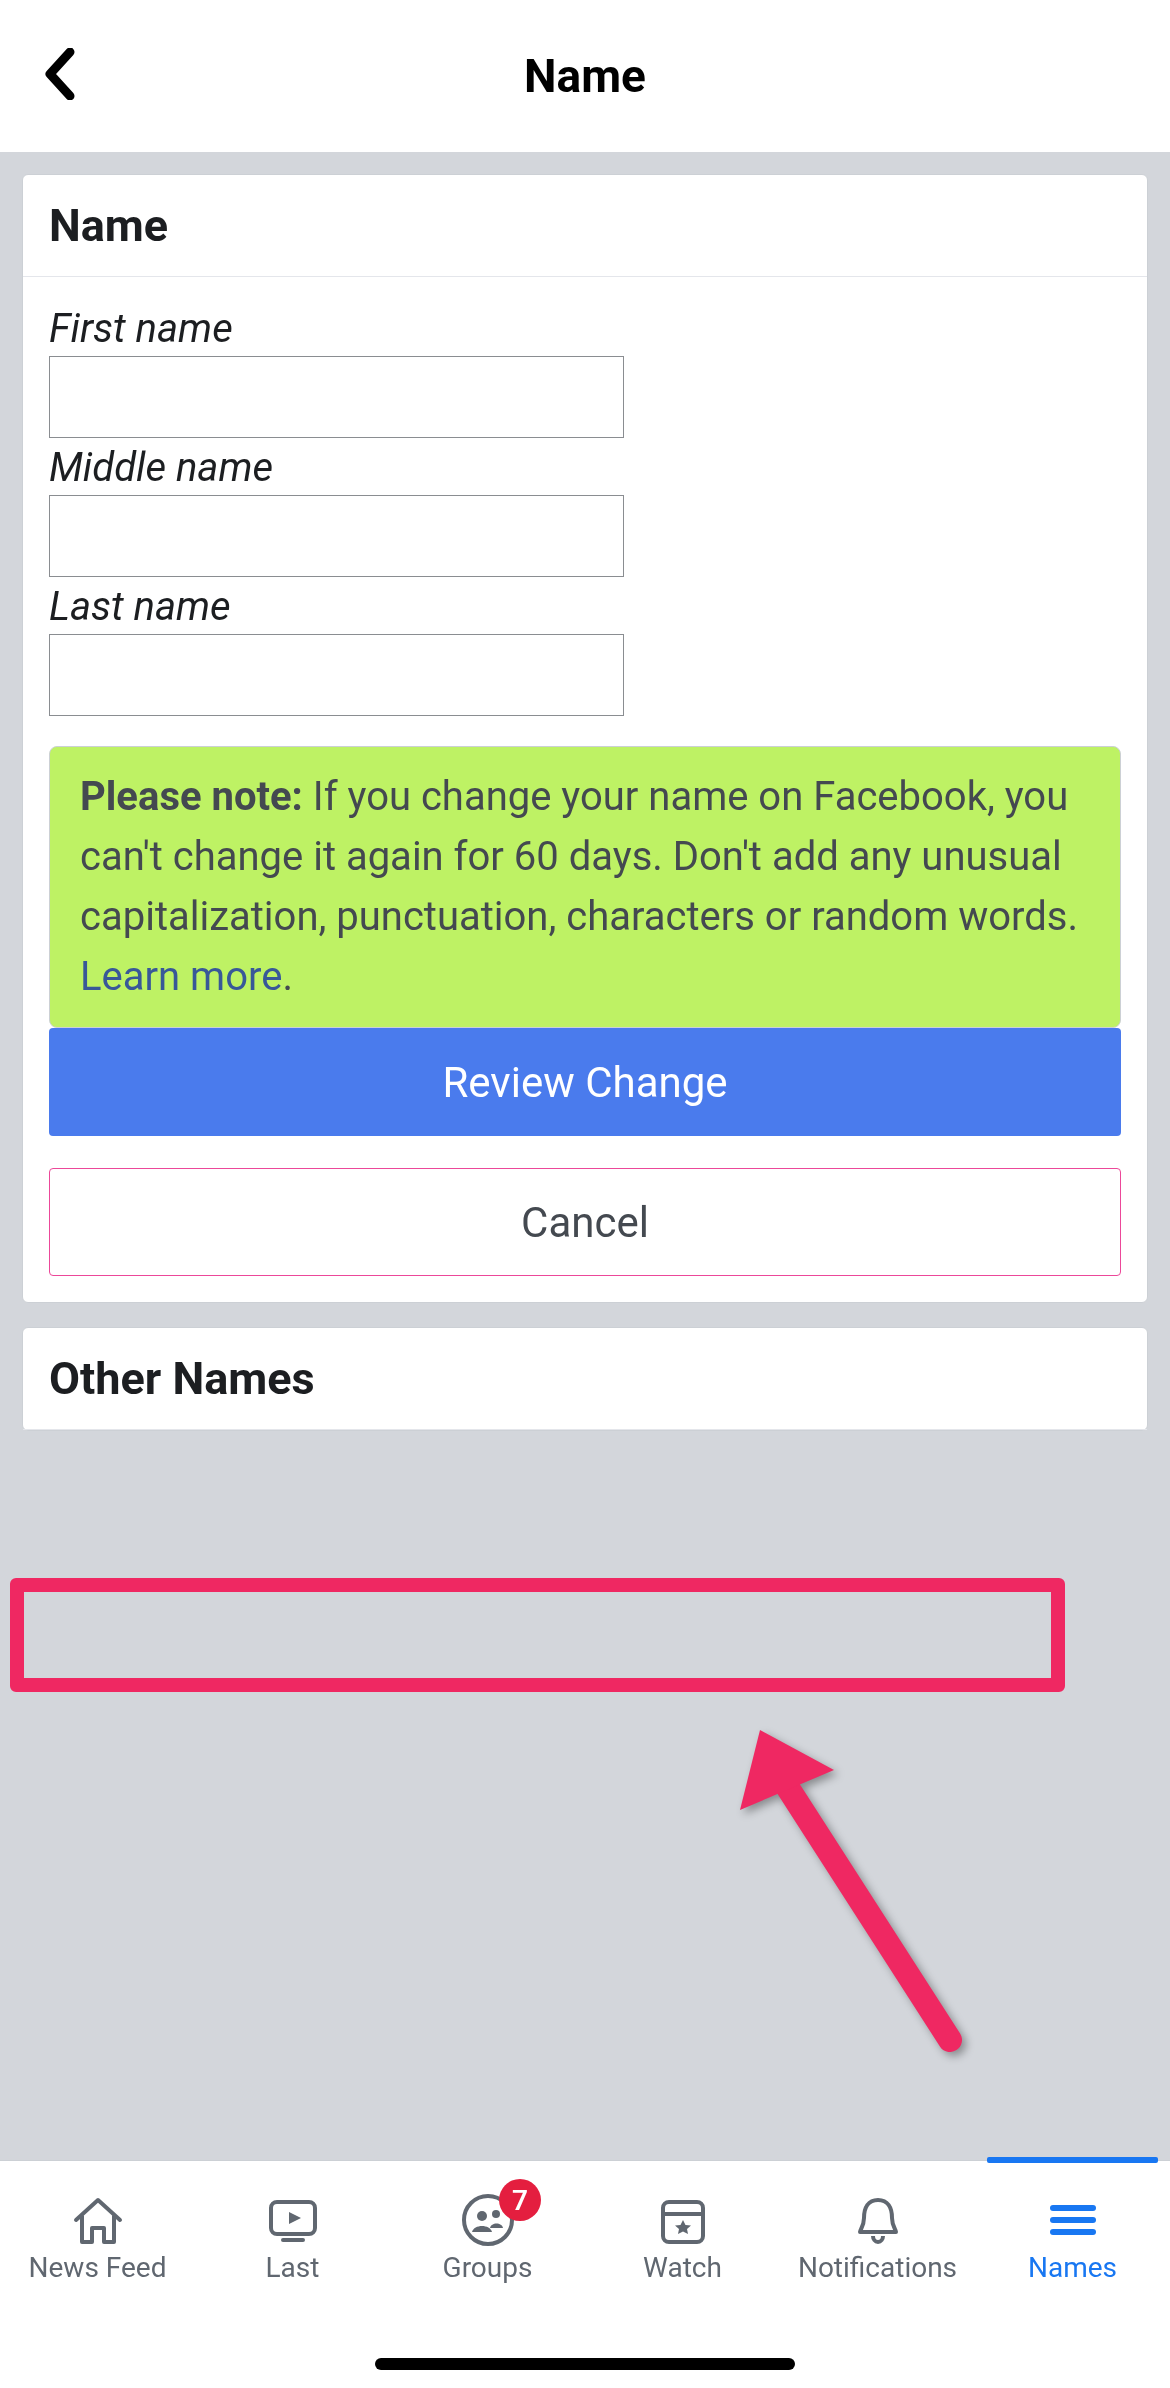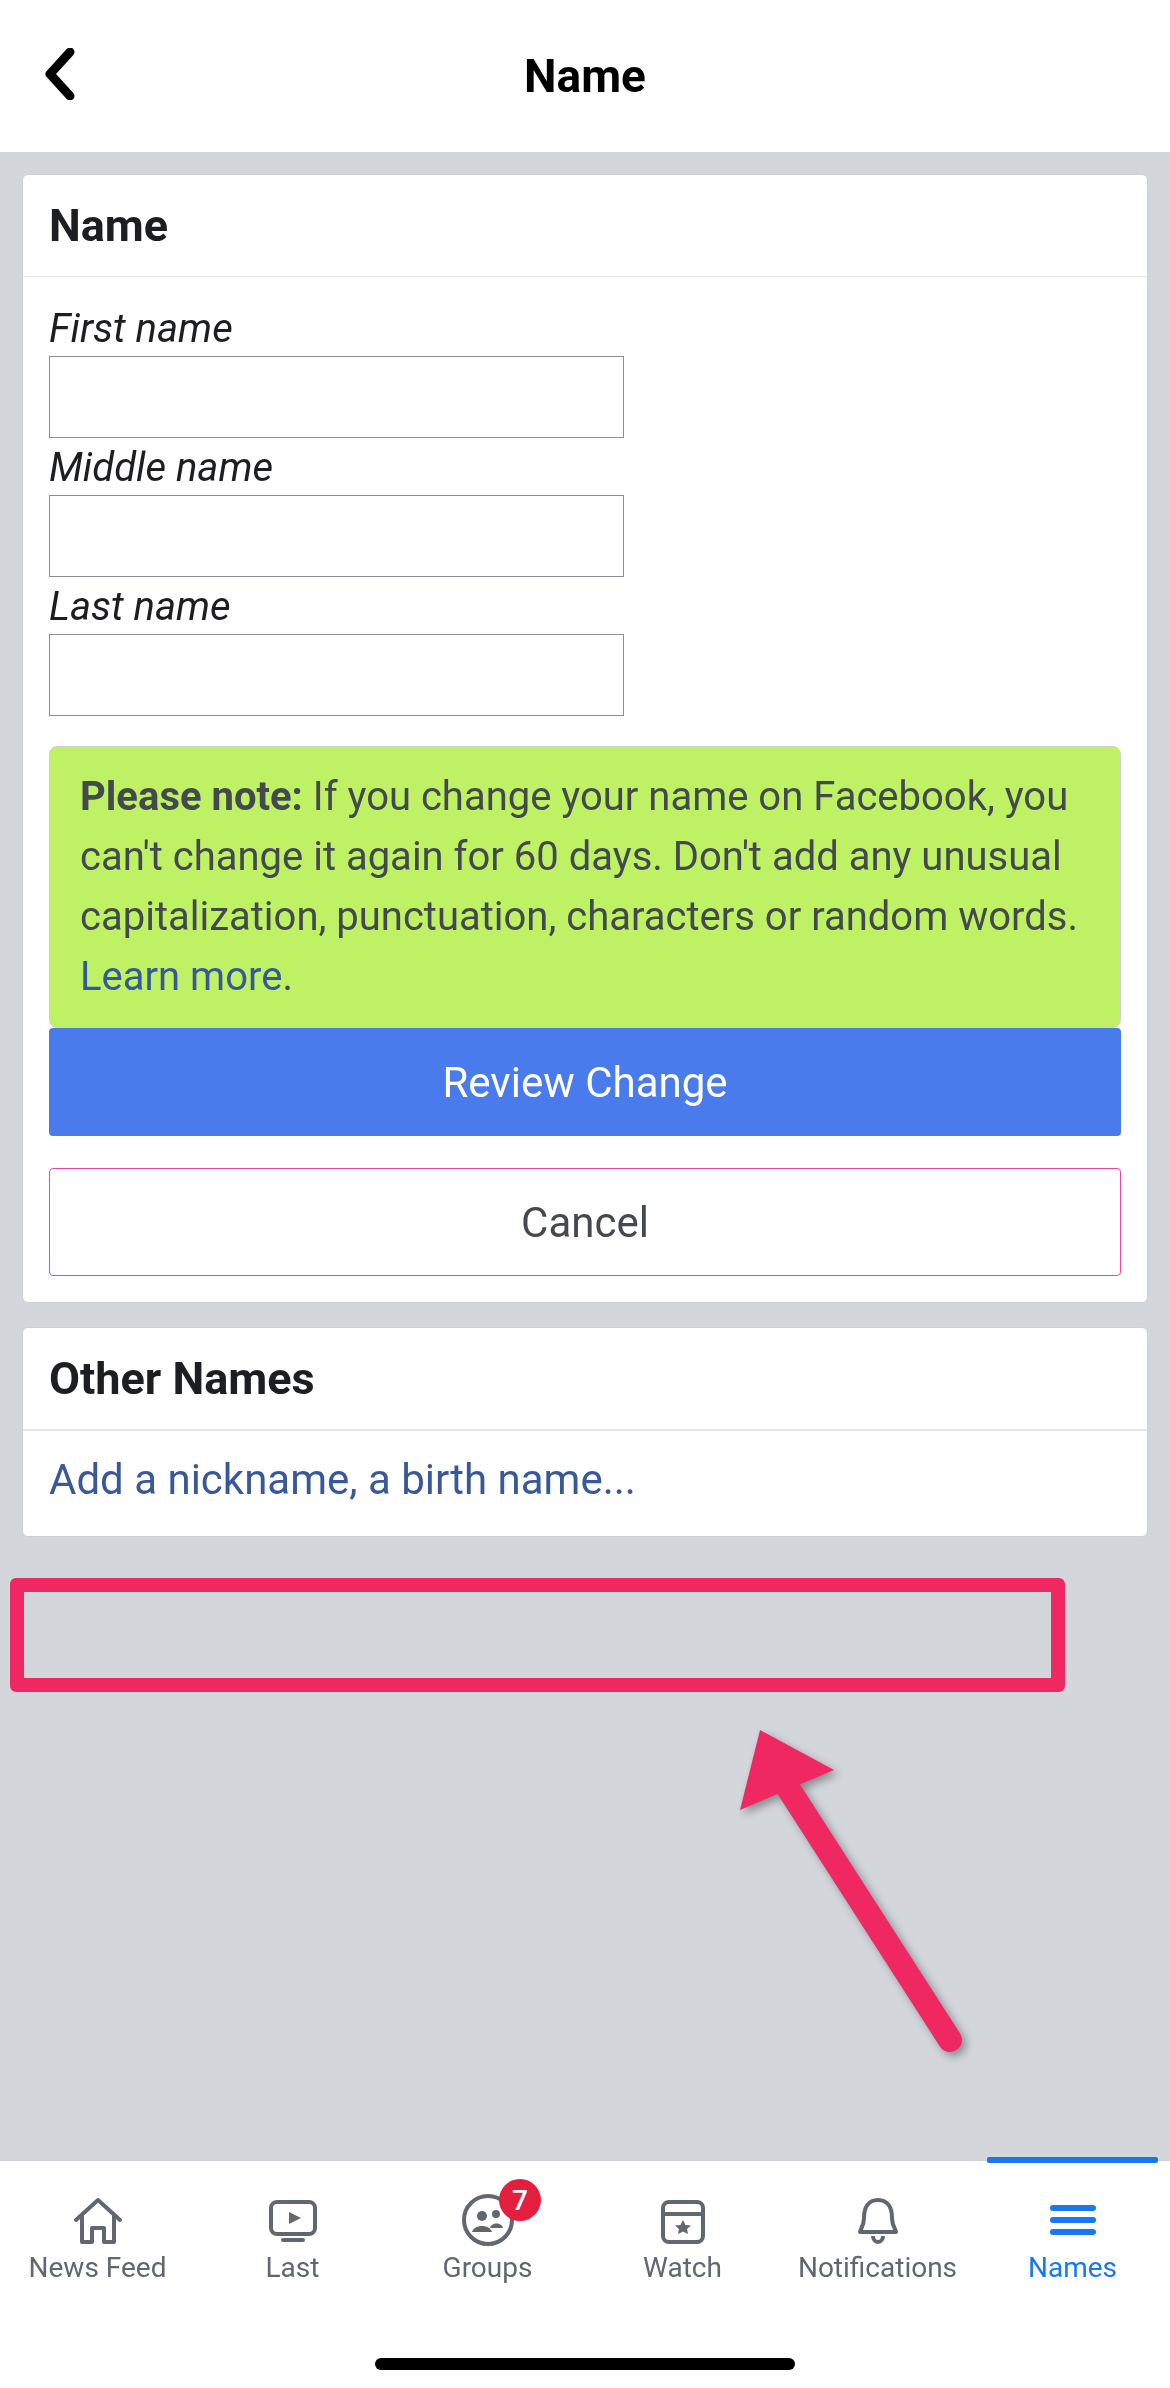--- a/index.html
+++ b/index.html
@@ -238,21 +238,20 @@
 
       <button class="btn-primary">Review Change</button>
       <button class="btn-secondary">Cancel</button>
     </div>
   </div>
 
   <div class="card">
     <div class="card-header">
       <div class="card-title">Other Names</div>
     </div>
-    <div class="add-other-link">Add a nickname, a birth name...</div>
   </div>
 
 </div>
 
 <div class="highlight-box"></div>
 
 <svg class="arrow" width="260" height="340" viewBox="0 0 260 340">
   <path d="M 220 320 L 40 40" stroke="#ef2862" stroke-width="24" fill="none" stroke-linecap="round"></path>
   <path d="M 10 90 L 30 10 L 104 50 Z" fill="#ef2862"></path>
 </svg>

